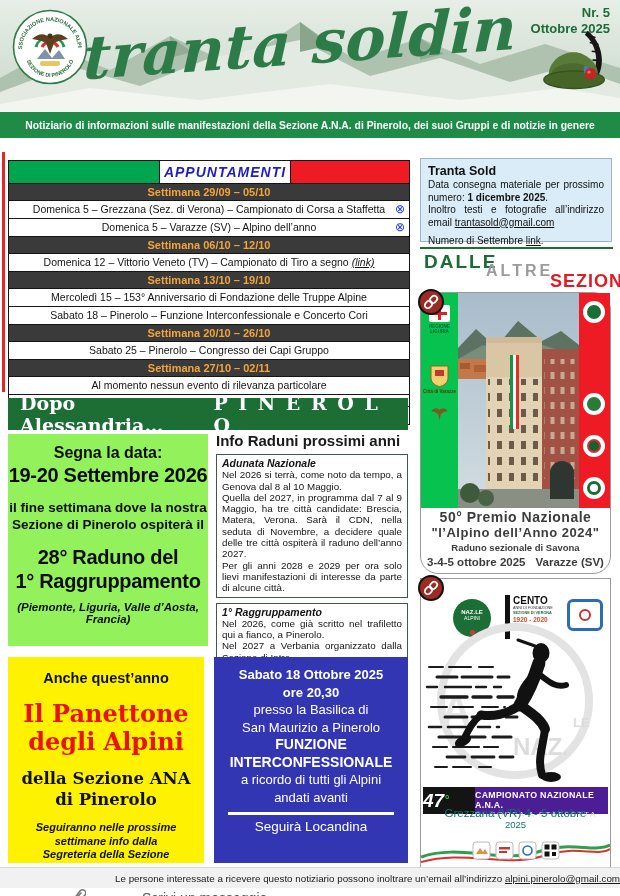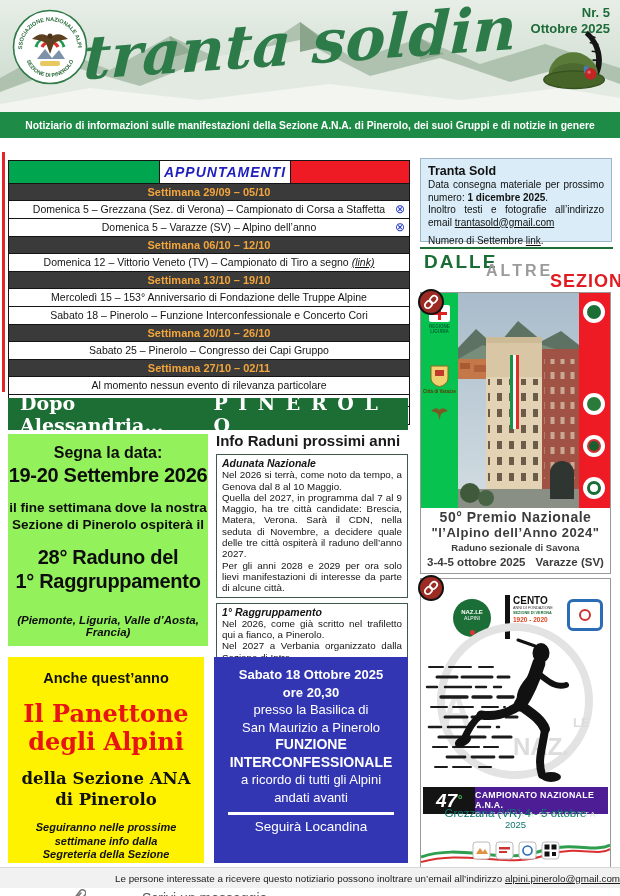--- a/index.html
+++ b/index.html
@@ -46,21 +46,21 @@
   .tsold .b{font-weight:bold;}
   .tsold .row3{margin-top:6px;text-align:left;}
 
   .green-div{position:absolute;left:420px;top:247px;width:193px;height:2px;background:#1d6e35;}
   .dalle{position:absolute;left:420px;top:251px;width:193px;height:38px;}
   .dalle .w1{position:absolute;left:4px;top:0;font-size:19px;font-weight:bold;color:#1a6e35;letter-spacing:2px;}
   .dalle .w2{position:absolute;left:66px;top:11px;font-size:16px;font-weight:bold;color:#9b9b9b;letter-spacing:3px;}
   .dalle .w3{position:absolute;left:130px;top:20px;font-size:18px;font-weight:bold;color:#e11b22;letter-spacing:1px;}
 
   .poster{position:absolute;left:420px;width:191px;border:1px solid #999;background:#fff;box-sizing:border-box;}
-  #poster1{top:292px;height:282px;}
+  #poster1{top:292px;height:282px;border-radius:18px;}
   #poster2{top:578px;height:292px;}
 
   .flag-area{position:absolute;left:0;top:0;width:189px;height:215px;display:flex;}
   .band-green{width:37px;background:#08c24f;position:relative;}
   .band-red{width:31px;background:#ee1b24;position:relative;}
   .photo{flex:1;position:relative;}
   .gb-label{position:absolute;width:100%;text-align:center;font-size:4.5px;font-weight:bold;color:#063;line-height:5px;}
   .gb-logo{position:absolute;left:8px;width:21px;}
   .rb-circ{position:absolute;left:4px;width:22px;height:22px;border-radius:50%;background:#fff;
            display:flex;align-items:center;justify-content:center;}
@@ -88,21 +88,21 @@
   .logo-cento .c1{font-size:10px;font-weight:bold;color:#111;line-height:11px;}
   .logo-cento .c2{font-size:3.8px;color:#333;line-height:5px;}
   .logo-cento .c3{font-size:3.8px;color:#1b6e35;line-height:5px;font-weight:bold;}
   .logo-cento .c4{font-size:6.5px;color:#d42;font-weight:bold;line-height:8px;}
   .logo-fidal{position:absolute;left:146px;top:6px;width:30px;height:26px;border:3px solid #2a6db5;
               border-radius:6px;background:#fff;display:flex;align-items:center;justify-content:center;}
   .logo-fidal .f{width:8px;height:8px;border:2px solid #c33;border-radius:50%;}
   .p2-art{position:absolute;left:0;top:36px;width:189px;height:172px;overflow:hidden;}
   .band47{position:absolute;left:2px;top:208px;width:185px;height:27px;display:flex;}
   .band47 .blk{width:52px;background:#141414;color:#fff;font-weight:bold;font-style:italic;
-               font-size:19px;line-height:27px;text-align:center;}
+               font-size:19px;line-height:27px;}
   .band47 .blk .deg{color:#3bb54a;font-size:12px;vertical-align:top;}
   .band47 .grn{flex:1;background:#4c1d95;color:#fff;text-align:left;padding-top:3px;box-sizing:border-box;}
   .band47 .g1{font-size:8.8px;font-weight:bold;letter-spacing:.3px;line-height:10px;}
   .band47 .g2{font-size:8px;color:#d9e8d9;letter-spacing:1.5px;line-height:10px;}
   .p2-date{position:absolute;left:0;top:228px;width:189px;text-align:center;color:#0f766e;font-weight:normal;}
   .p2-date .d1{font-size:11.5px;}
   .p2-date .d2{font-size:9.5px;}
   .p2-ribbon{position:absolute;left:0;top:258px;width:189px;height:32px;}
 
   
@@ -111,21 +111,21 @@
             align-items:center;justify-content:space-between;padding:0 12px;box-sizing:border-box;}
   .pin-head .pr{letter-spacing:2px;}
   .green-box{position:absolute;left:8px;top:434px;width:200px;height:212px;background:#93f25c;
              text-align:center;color:#0d0d0d;}
   .green-box .g1{font-size:16px;font-weight:bold;margin-top:10px;}
   .green-box .g2{font-size:20px;font-weight:bold;letter-spacing:-.3px;margin-top:2px;}
   .green-box .g3{font-size:13.5px;font-weight:bold;margin-top:12px;line-height:17px;}
   .green-box .g4{font-size:13.5px;font-weight:bold;line-height:17px;}
   .green-box .g5{font-size:20px;font-weight:bold;margin-top:12px;line-height:24px;letter-spacing:-.3px;}
   .green-box .g6{font-size:20px;font-weight:bold;line-height:24px;letter-spacing:-.3px;}
-  .green-box .g7{font-size:11.5px;font-weight:bold;font-style:italic;margin-top:21px;}
+  .green-box .g7{font-size:11.5px;font-weight:bold;font-style:italic;margin-top:8px;}
   .info-col{position:absolute;left:216px;top:432px;width:192px;height:216px;}
   .info-title{font-size:15px;font-weight:600;color:#1a1a1a;}
   .info-box{border:1px solid #3d5a4a;margin-top:5px;padding:3px 5px;font-size:9.8px;line-height:11.3px;
             text-align:justify;color:#141414;}
   .info-box .bt{font-weight:bold;font-style:italic;font-size:10.5px;}
 
   
   .yellow-box{position:absolute;left:8px;top:657px;width:196px;height:206px;background:#fff200;text-align:center;}
   .yellow-box .y1{font-size:14.5px;font-weight:bold;margin-top:13px;}
   .yellow-box .y2{font-family:"DejaVu Serif",serif;font-size:24px;font-weight:bold;color:#e81313;

